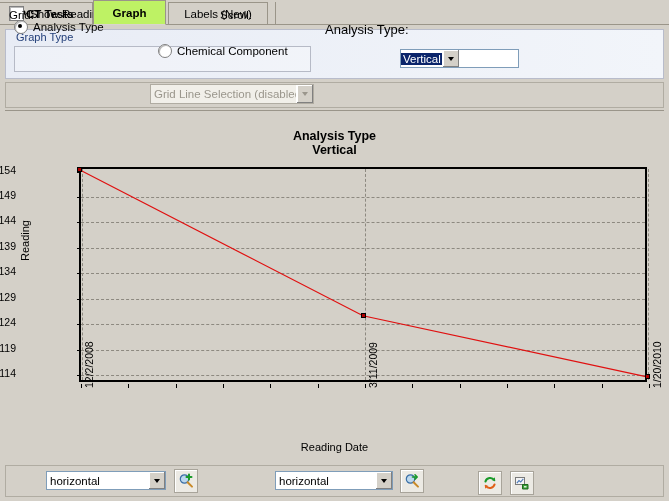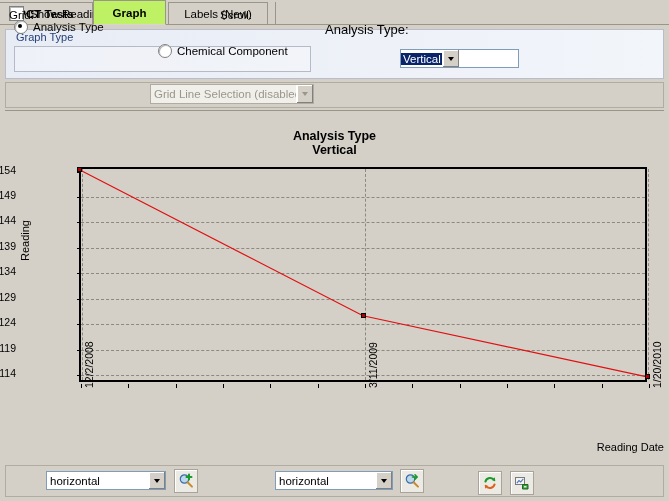--- a/index.html
+++ b/index.html
@@ -114,21 +114,21 @@
   .tickmark-x{position:absolute;top:0;width:0;height:4px;border-left:1px solid #000;}
   .ylabel{
     position:absolute;left:14px;top:150px;font-size:11px;
     transform:rotate(-90deg);transform-origin:left top;white-space:nowrap;
   }
   .xtick-label{
     position:absolute;font-size:10.5px;white-space:nowrap;
     transform:rotate(-90deg);transform-origin:left top;
   }
   .xlabel{
-    position:absolute;left:0;top:330px;width:100%;text-align:right;font-size:11px;
+    position:absolute;left:0;top:330px;width:100%;text-align:center;font-size:11px;
   }
   .series{position:absolute;left:74px;top:56px;width:568px;height:215px;overflow:visible;}
   .marker{
     position:absolute;width:5px;height:5px;background:#b00000;
     border:1px solid #000;box-sizing:border-box;
   }
 
   
   .toolbar{
     position:absolute;left:5px;top:465px;width:659px;height:32px;

